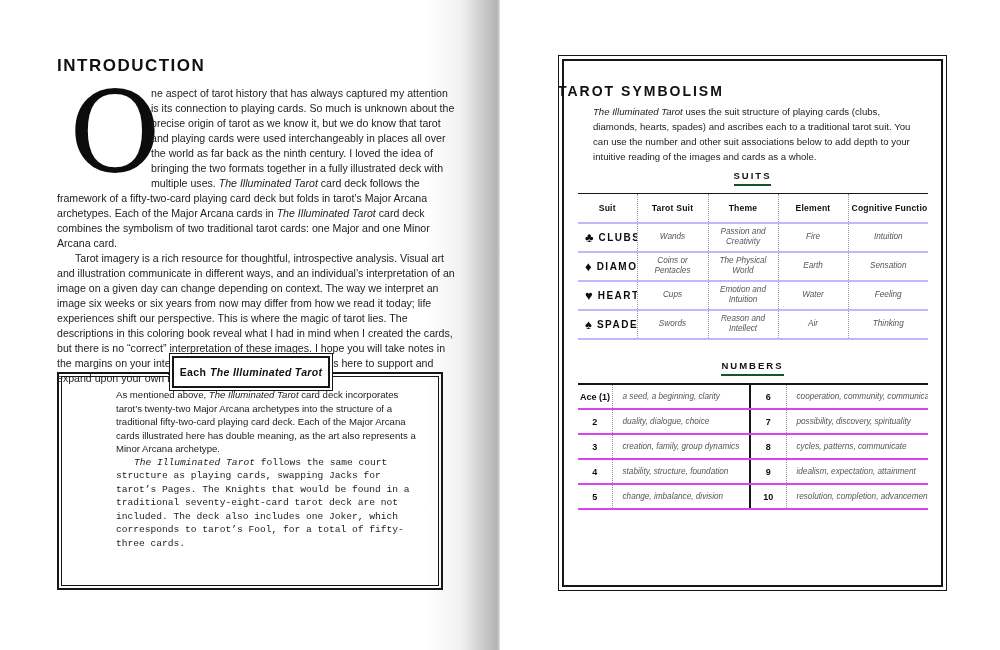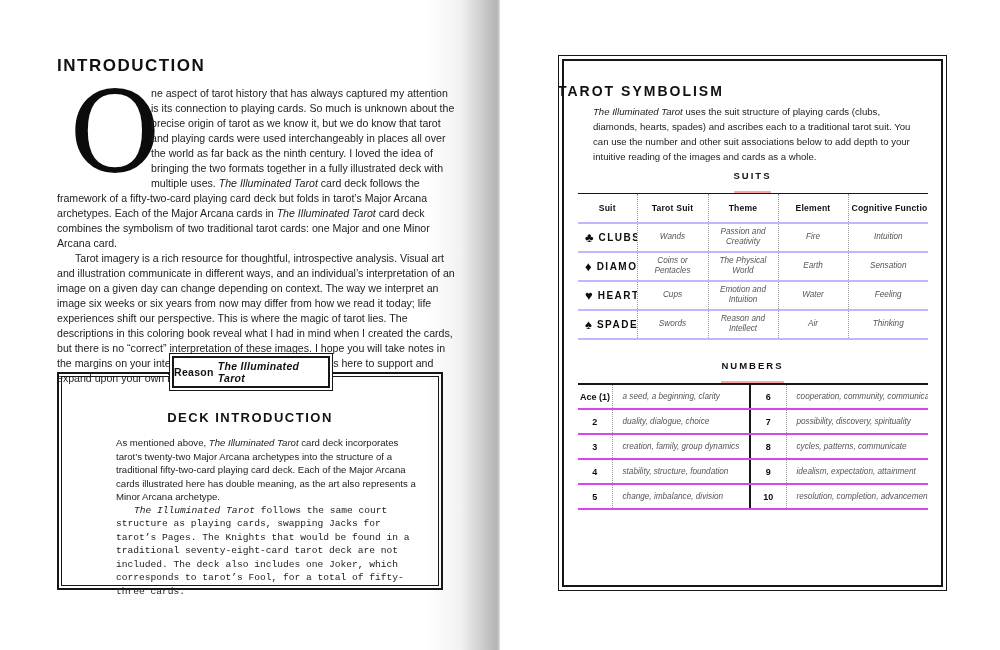--- a/index.html
+++ b/index.html
@@ -67,21 +67,21 @@
     position:absolute; left:558px; top:83px; width:389px; text-align:left;
     font-size:14px; font-weight:bold; letter-spacing:2px; color:#111;
   }
   .rp-intro {
     position:absolute; left:593px; top:104px; width:322px;
     font-size:9.6px; line-height:15px; color:#222;
   }
   .section-head { position:absolute; width:389px; left:558px; text-align:center; }
   .section-head span {
     display:inline-block; font-size:9.5px; font-weight:bold; letter-spacing:2px;
-    color:#111; border-bottom:2px solid #fca5a5; padding-bottom:10px;
+    color:#111; border-bottom:2px solid #14532d; padding-bottom:3px;
   }
   #suits-head { top:165px; }
   #numbers-head { top:355px; }
 
   table { border-collapse:collapse; table-layout:fixed; }
 
   #suits-table {
     position:absolute; left:578px; top:193px; width:350px;
     border-top:1px solid #161616; border-bottom:2px solid #161616;
   }
@@ -126,28 +126,27 @@
   <div>
     <div class="lp-title">INTRODUCTION</div>
 
     <div class="lp-body">
       <p><span class="dropcap">O</span><span><span>ne aspect of tarot history that has always captured my attention is its connection to playing cards. So much is unknown about the precise origin of tarot as we know it, but we do know that tarot and playing cards were used interchangeably in places all over the world as far back as the ninth century. I loved the idea of bringing the two formats together in a fully illustrated deck with multiple uses. </span><span class="it">The Illuminated Tarot</span><span> card deck follows the framework of a fifty-two-card playing card deck but folds in tarot’s Major Arcana archetypes. Each of the Major Arcana cards in </span><span class="it">The Illuminated Tarot</span><span> card deck combines the symbolism of two traditional tarot cards: one Major and one Minor Arcana card.</span></span></p>
       <p class="p2">Tarot imagery is a rich resource for thoughtful, introspective analysis. Visual art and illustration communicate in different ways, and an individual’s interpretation of an image on a given day can change depending on context. The way we interpret an image six weeks or six years from now may differ from how we read it today; life experiences shift our perspective. This is where the magic of tarot lies. The descriptions in this coloring book reveal what I had in mind when I created the cards, but there is no “correct” interpretation of these images. I hope you will take notes in the margins on your interpretations and use the descriptions here to support and expand upon your own intuitive understanding.</p>
     </div>
 
     <div class="about-box-outer">
       <div class="about-box-inner">
-        <div class="box-heading">DECK INTRODUCTION</div>
         <p class="box-text"><span>As mentioned above, </span><span class="it">The Illuminated Tarot</span><span> card deck incorporates tarot’s twenty-two Major Arcana archetypes into the structure of a traditional fifty-two-card playing card deck. Each of the Major Arcana cards illustrated here has double meaning, as the art also represents a Minor Arcana archetype.</span></p>
         <p class="box-text p2"><span class="it">The Illuminated Tarot</span><span> follows the same court structure as playing cards, swapping Jacks for tarot’s Pages. The Knights that would be found in a traditional seventy-eight-card tarot deck are not included. The deck also includes one Joker, which corresponds to tarot’s Fool, for a total of fifty-three cards.</span></p>
       </div>
     </div>
     <div class="about-label">
       <div class="about-label-inner">
-          <span>Reason </span>
+          <span>Each </span>
           <span class="it">The Illuminated Tarot</span>
         </div>
     </div>
   </div>
 
   <div>
     <div class="frame-outer">
       <div class="frame-inner"></div>
     </div>
 

